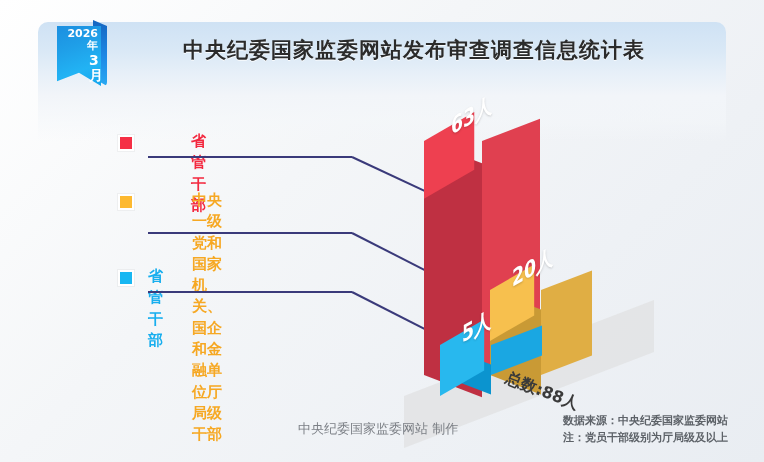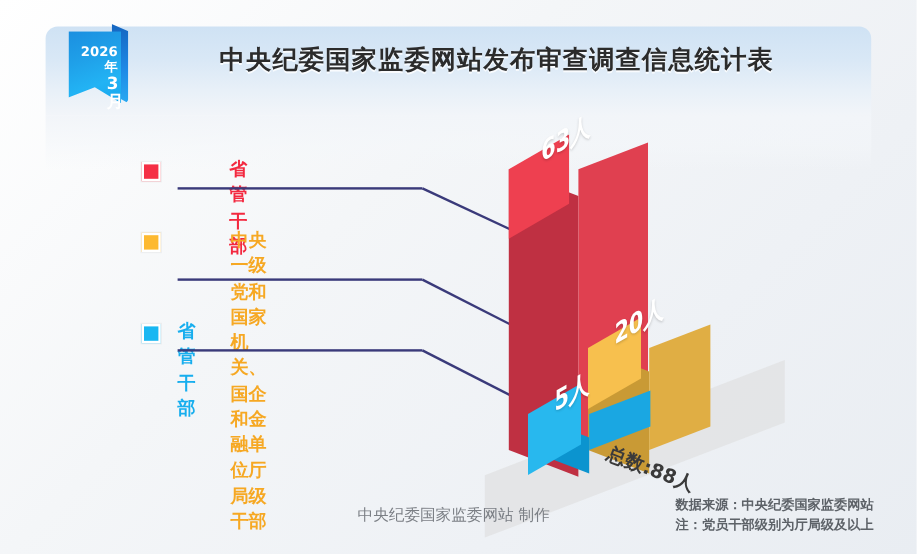--- a/index.html
+++ b/index.html
@@ -85,21 +85,21 @@
     left: 0;
     top: 14px;
     width: 44px;
     text-align: right;
     padding-right: 3px;
     box-sizing: border-box;
     color: #ffffff;
     font-weight: bold;
     line-height: 1.12;
   }
-  .ribbon-year { font-size: 11px; display: block; margin-top: 10px; }
+  .ribbon-year { font-size: 11px; display: block; }
   .ribbon-month { font-size: 14px; display: block; margin-left: 32px; }
 
   
   .legend-item { position: absolute; }
   .legend-swatch {
     position: absolute;
     left: 0;
     top: 4px;
     width: 12px;
     height: 12px;

